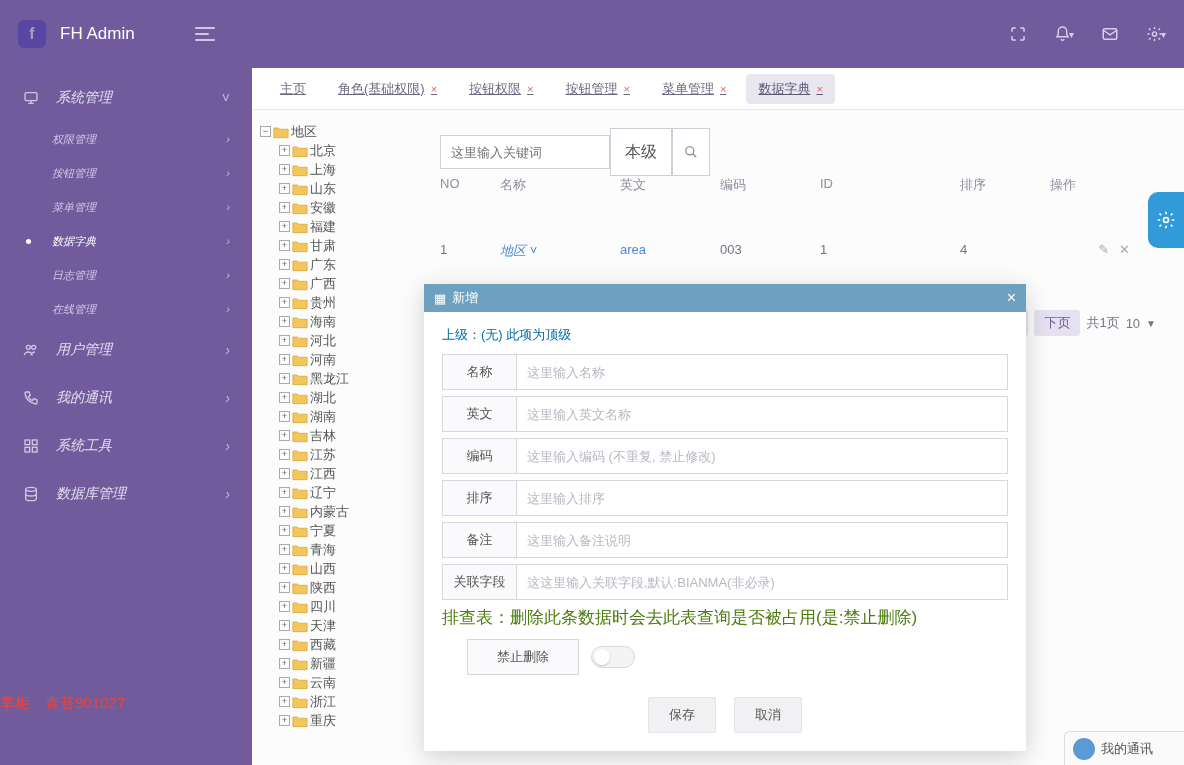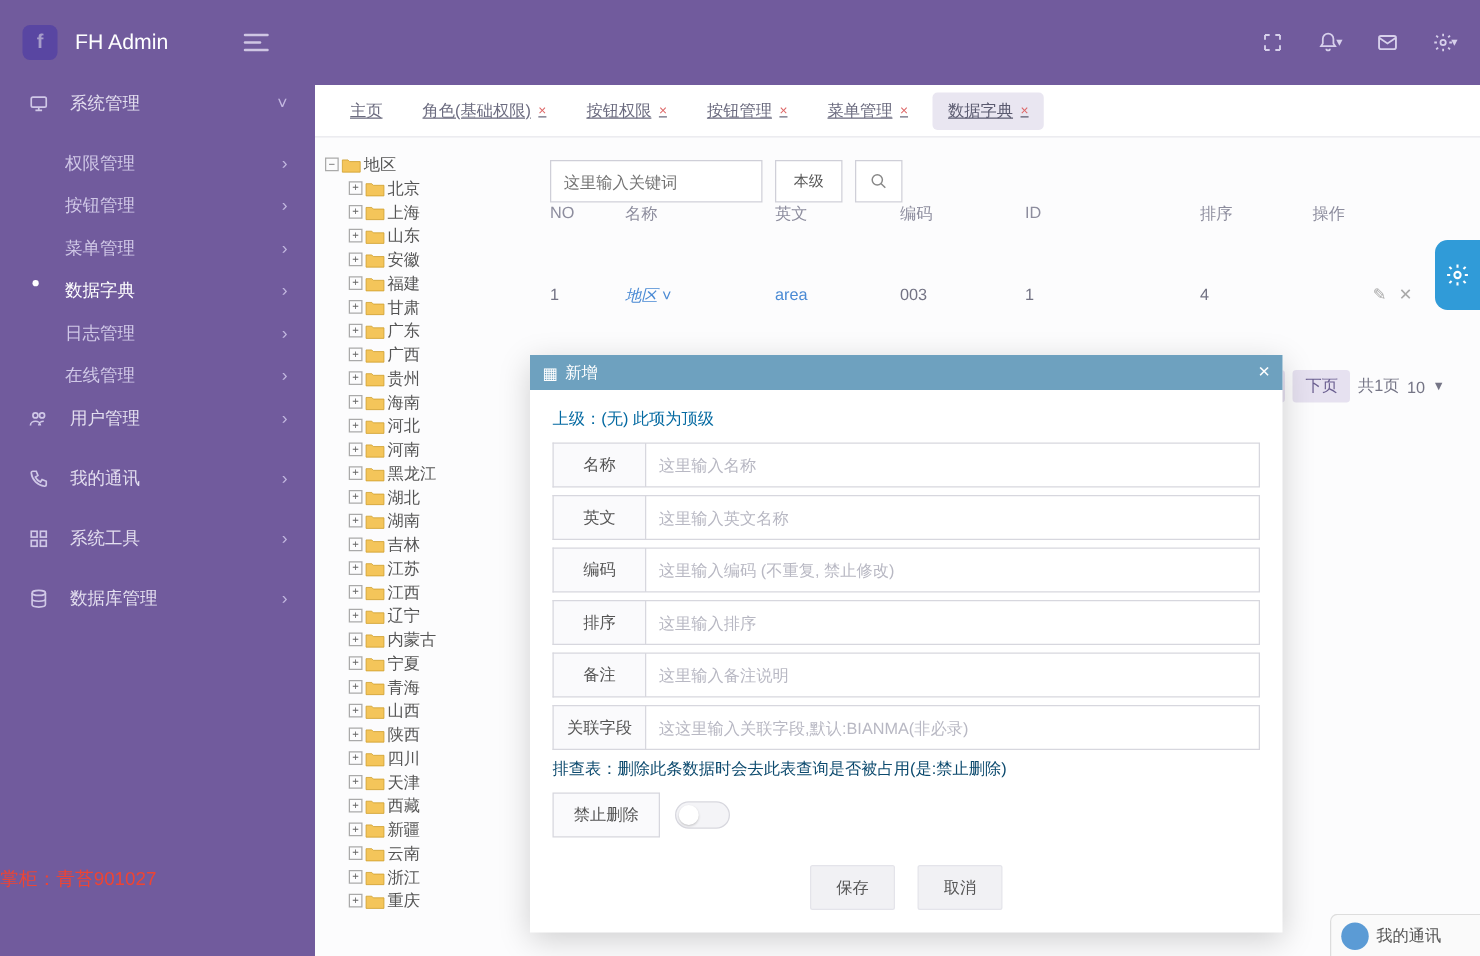--- a/index.html
+++ b/index.html
@@ -8,43 +8,43 @@
 .logo-box { width:28px; height:28px; background:#5946a2; border-radius:6px; display:flex; align-items:center; justify-content:center; margin-right:14px; }
 .logo-box span { color:#a69cc9; font-weight:bold; font-size:16px; }
 .brand { font-size:17px; font-weight:500; }
 .menu-toggle { margin-left:60px; width:24px; display:flex; flex-direction:column; gap:4px; cursor:pointer; }
 .menu-toggle span { height:2px; background:#cfc6e3; border-radius:1px; }
 .menu-toggle span:nth-child(1){width:20px} .menu-toggle span:nth-child(2){width:14px} .menu-toggle span:nth-child(3){width:20px}
 .header-right { margin-left:auto; display:flex; gap:26px; align-items:center; }
 .head-icon { width:20px; height:20px; display:flex; align-items:center; justify-content:center; color:#d7d0eb; cursor:pointer; }
 .head-icon svg { width:18px; height:18px; stroke:currentColor; fill:none; stroke-width:2; }
 .sidebar { position:absolute; left:0; top:68px; width:252px; bottom:0; background:#715b9d; padding-top:6px; }
-.side-item { height:48px; display:flex; padding:0 22px; color:#e3deef; font-size:14px; cursor:pointer; }
-.side-item.sub { padding-left:52px; height:34px; font-size:14px; color:#d0c8e7; }
+.side-item { height:48px; display:flex; align-items:center; padding:0 22px; color:#e3deef; font-size:14px; cursor:pointer;font-style:italic; }
+.side-item.sub { padding-left:52px; height:34px; font-size:11px; color:#d0c8e7; }
 .side-item.sub.active::before { content:""; position:absolute; left:26px; width:5px; height:5px; background:#fff; border-radius:50%; }
 .side-item.sub.active { color:#fff; position:relative; }
 .side-icon { width:18px; height:18px; margin-right:16px; display:flex; align-items:center; justify-content:center; }
 .side-icon svg { width:16px; height:16px; stroke:#d0c8e7; fill:none; stroke-width:2; }
 .side-chevron { margin-left:auto; color:#c3b8e0; }
 .main { position:absolute; left:252px; top:68px; right:0; bottom:0; background:#fcfcfd; display:flex; flex-direction:column; }
 .tabs { height:42px; display:flex; align-items:center; padding:0 16px; gap:8px; border-bottom:1px solid #e6e6ec; background:#fff; }
 .tab { padding:6px 12px; font-size:13px; color:#6b6b7f; cursor:pointer; border-radius:4px; position:relative; display:flex; align-items:center; gap:6px;text-decoration:underline; }
 .tab.active { background:#e9e6f1; color:#5b5b70; }
 .tab .close { color:#d66; font-size:11px; }
 .content { flex:1; display:flex; overflow:hidden; padding:8px 0 0 8px; }
 .tree { width:170px; font-size:13px; color:#555; overflow:auto; line-height:19px; padding:4px 0; }
 .tree-row { display:flex; align-items:center; gap:2px; white-space:nowrap; cursor:pointer; }
 .tree-exp { width:11px; height:11px; border:1px solid #aaa; font-size:9px; line-height:9px; text-align:center; color:#666; }
 .tree-folder { width:16px; height:13px; display:inline-block; }
 .tree-folder svg { width:16px; height:13px; }
 .tree-children { padding-left:19px; }
 .table-pane { flex:1; padding:10px 28px 0 10px; }
-.toolbar { display:flex; gap:10px; align-items:center; }
+.toolbar { display:flex; gap:0; align-items:center; }
 .toolbar input[type=text] { height:34px; width:170px; border:1px solid #cfcfd8; padding:0 10px; font-size:13px; background:#fff; }
-.btn { height:34px; padding:0 14px; border:1px solid #cfcfd8; background:#fff; font-size:12px; color:#555; cursor:pointer; display:flex; align-items:center; }
+.btn { height:48px; padding:0 14px; border:1px solid #cfcfd8; background:#fff; font-size:16px; color:#555; cursor:pointer; display:flex; align-items:center; }
 .btn.icon { width:38px; padding:0; justify-content:center; }
 .grid { }
 .grid-head, .grid-row { display:grid; grid-template-columns:60px 120px 100px 100px 140px 90px 80px; font-size:13px; color:#737384; }
 .grid-head { font-weight:500; color:#8d8d9e; }
 .grid-row { margin-top:48px; }
 .grid-row .link { color:#4a8ad4; cursor:pointer;font-style:italic; }
 .grid-action { margin-left:auto; display:flex; gap:10px; color:#aaa; cursor:pointer; }
 .pager { margin-top:50px; display:flex; justify-content:flex-end; align-items:center; gap:6px; font-size:13px; color:#757586; }
 .pager .pg-btn { background:#e6e1f0; color:#6a5e90; padding:4px 10px; border-radius:3px; cursor:pointer; }
 .watermark { position:absolute; left:0; bottom:52px; font-size:15px; color:#e43; font-weight:500; }
@@ -56,23 +56,23 @@
 .modal { position:absolute; left:424px; top:284px; width:602px; background:#fff; box-shadow:0 6px 24px rgba(0,0,0,0.18); font-size:13px; }
 .modal-head { height:28px; background:#6ea1bf; color:#fff; display:flex; align-items:center; padding:0 10px; gap:6px; }
 .modal-head .title { font-weight:500; font-size:13px; }
 .modal-head .close { margin-left:auto; cursor:pointer; font-size:16px; }
 .modal-body { padding:14px 18px 10px; }
 .form-note { font-size:13px; color:#0369a1; margin-bottom:10px; }
 .form-row { display:flex; margin-bottom:6px; }
 .form-label { width:74px; border:1px solid #d7d7de; border-right:none; background:#fafafc; display:flex; align-items:center; justify-content:center; color:#555; font-size:13px; }
 .form-input { flex:1; height:36px; border:1px solid #d7d7de; padding:0 10px; font-size:13px; }
 .form-input::placeholder { color:#b8b8c3; }
-.form-hint { font-size:13px; color:#0c4a6e; margin:4px 0 10px; }
+.form-hint { font-size:17px; color:#4d7c0f; margin:4px 0 10px; }
 .toggle-row { display:flex; align-items:center; gap:12px; }
-.toggle-label { border:1px solid #d7d7de; padding:8px 16px; background:#fafafc; color:#555; }
+.toggle-label { border:1px solid #d7d7de; padding:8px 29px; background:#fafafc; color:#555;margin-left:25px; }
 .toggle { width:44px; height:22px; border:1px solid #d7d7de; border-radius:11px; background:#f4f4f7; position:relative; cursor:pointer; }
 .toggle::after{ content:""; position:absolute; left:2px; top:2px; width:16px; height:16px; border-radius:50%; background:#fff; box-shadow:0 1px 2px rgba(0,0,0,.2); }
 .modal-foot { display:flex; justify-content:center; gap:18px; padding:12px 0 18px; }
 .modal-foot .mbtn { padding:8px 20px; background:#f1f1f4; border:1px solid #e4e4ea; color:#555; cursor:pointer; border-radius:2px; }
 </style>
 </head>
 <body>
 
 <div class="header">
   <div class="logo-box">

